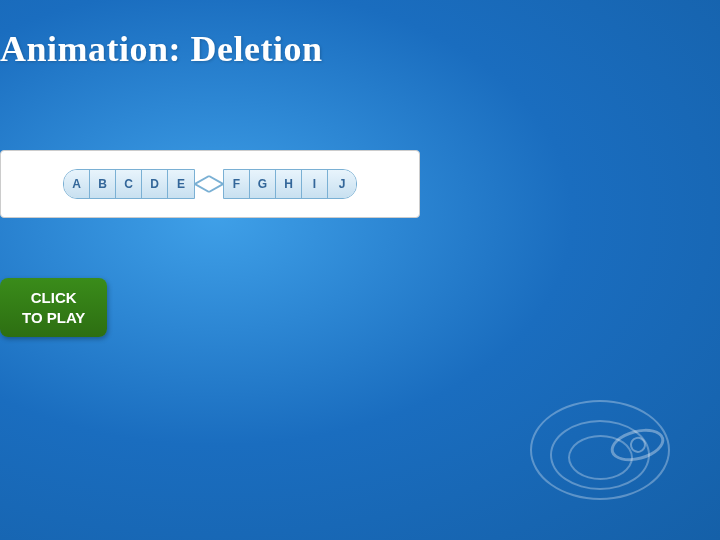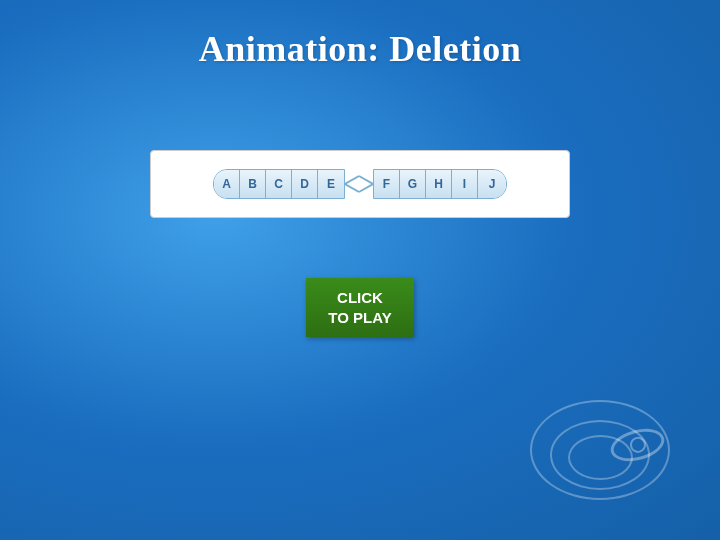--- a/index.html
+++ b/index.html
@@ -57,21 +57,21 @@
       border-radius: 50%;
       border: 2px solid rgba(255,255,255,0.35);
     }
 
     .page {
       position: relative;
       width: 720px;
       height: 540px;
       display: flex;
       flex-direction: column;
-      align-items: center;
+      align-items: flex-start;
     }
 
     .title {
       margin-top: 28px;
       font-size: 36px;
       font-weight: bold;
       color: white;
       text-shadow: 1px 1px 3px rgba(0,0,0,0.2);
       letter-spacing: 0.5px;
       font-family: Georgia, 'Times New Roman', serif;
@@ -157,21 +157,21 @@
     .segment-group-right .seg:last-child {
       border-right: none;
       width: 28px;
     }
 
     .play-button {
       margin-top: 60px;
       background: linear-gradient(180deg, #3a8c1a 0%, #2d6e12 100%);
       color: white;
       border: none;
-      border-radius: 0;
+      border-radius: 8px;
       padding: 10px 22px;
       font-size: 15px;
       font-weight: bold;
       cursor: pointer;
       text-align: center;
       min-width: 90px;
       box-shadow: 1px 2px 5px rgba(0,0,0,0.3);
       line-height: 1.3;
     }
 

